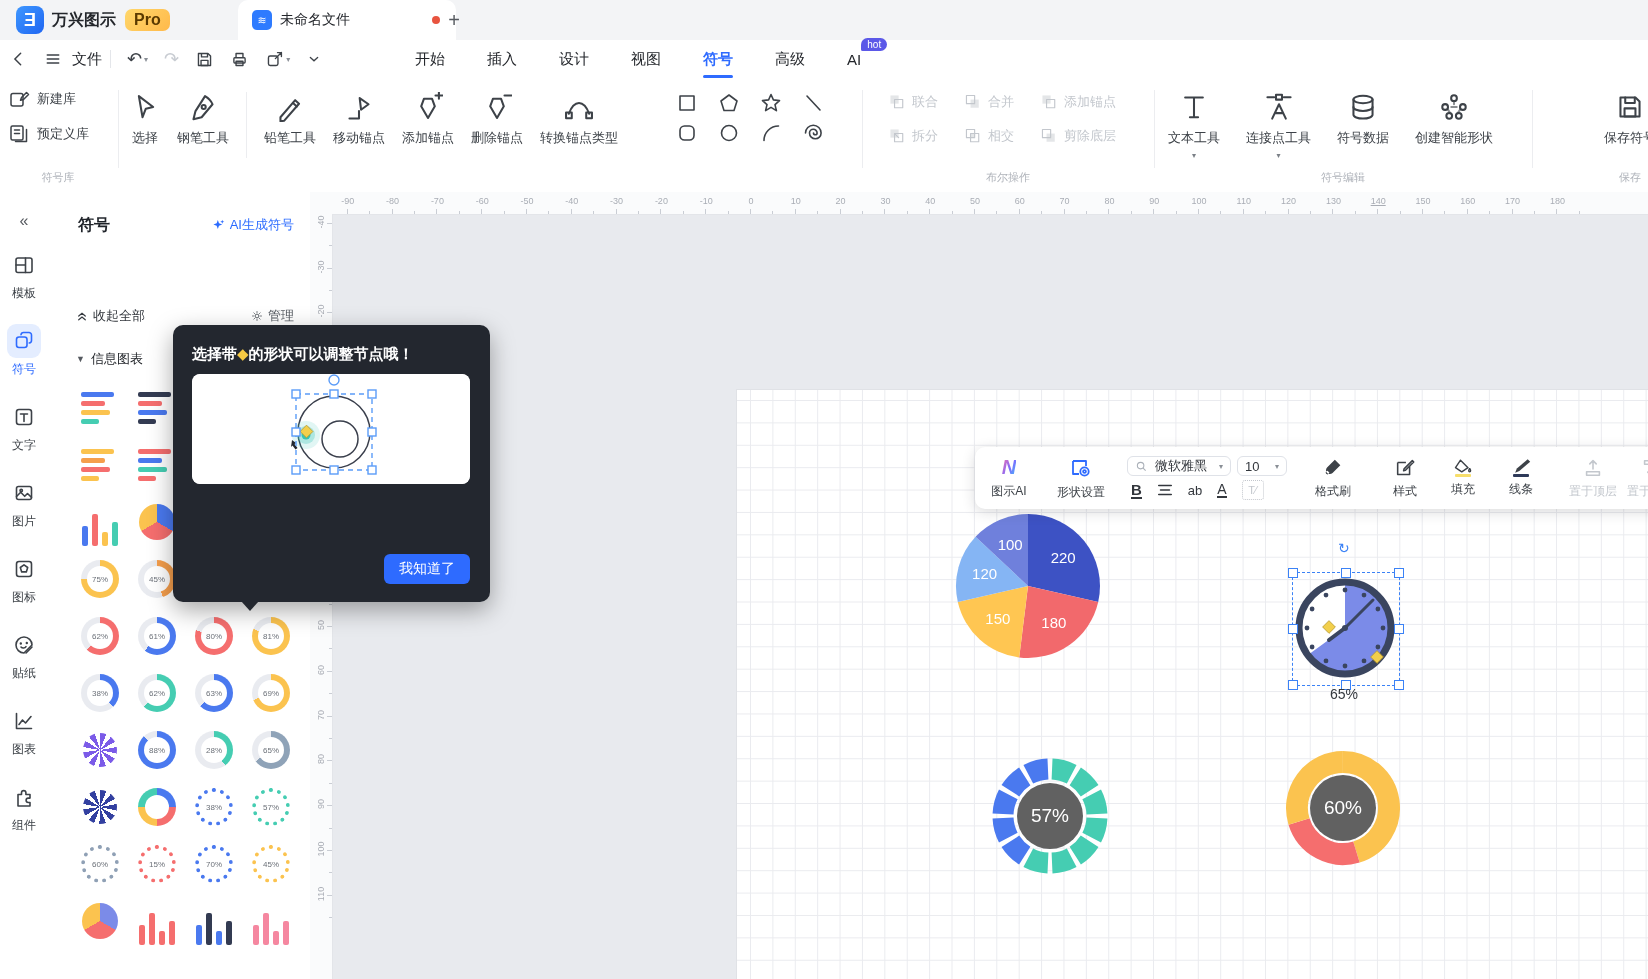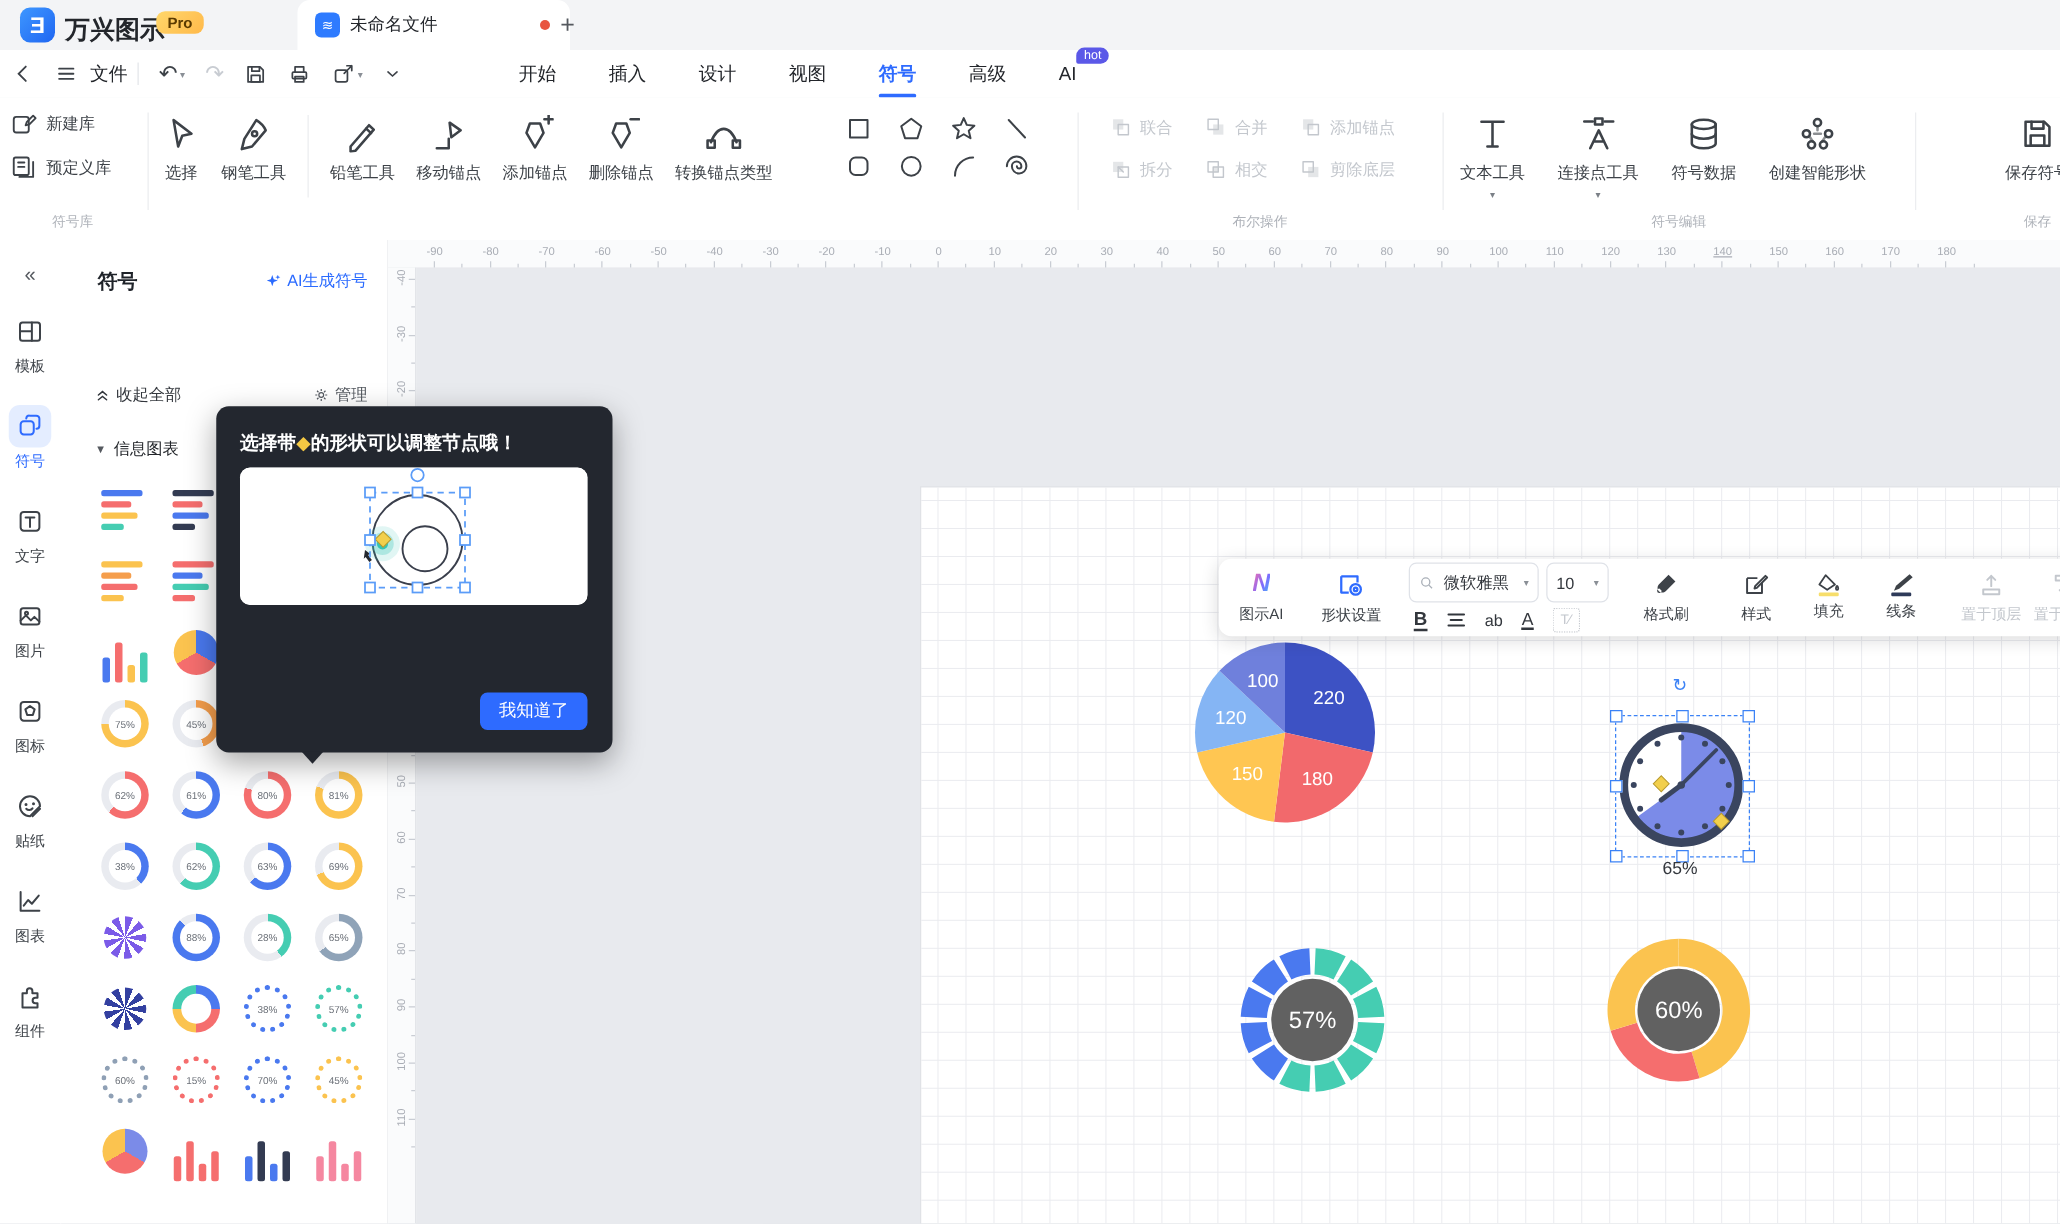--- a/index.html
+++ b/index.html
@@ -2,22 +2,22 @@
 <html><head>
 <meta charset="utf-8">
 <style>
   html,body{margin:0;padding:0;background:#d8dade;font-family:"Liberation Sans","DejaVu Sans",sans-serif;}
   #stage{position:relative;width:1648px;height:979px;background:#F3F4F6;overflow:hidden;}
   .abs{position:absolute;}
   svg{display:block;}
   
   #titlebar{left:0;top:0;width:1648px;height:40px;background:#F3F4F6;}
   #applogo{left:16px;top:6px;width:28px;height:28px;border-radius:8px;background:linear-gradient(135deg,#3E97FF,#1F66F2);color:#fff;font-weight:bold;font-size:18px;display:flex;align-items:center;justify-content:center;}
-  #appname{left:52px;top:10px;font-size:20px;color:#23262B;font-weight:bold;}
-  #probadge{left:125px;top:9px;background:linear-gradient(135deg,#FFD76B,#FFB94A);color:#5B3A00;font-size:12px;font-weight:bold;padding:2px 9px;border-radius:7px;text-align:right;}
+  #appname{left:52px;top:10px;font-size:16px;color:#23262B;font-weight:bold;}
+  #probadge{left:125px;top:9px;background:linear-gradient(135deg,#FFD76B,#FFB94A);color:#5B3A00;font-size:16px;font-weight:bold;padding:2px 9px;border-radius:7px;text-align:right;}
   #doctab{left:238px;top:0;width:218px;height:40px;background:#FFFFFF;border-radius:10px 10px 0 0;display:flex;align-items:center;padding-left:14px;box-sizing:border-box;}
   #dtabicon{width:20px;height:20px;border-radius:5px;background:#2E7BFF;color:#fff;font-size:11px;display:flex;align-items:center;justify-content:center;margin-right:8px;}
   #dtabtitle{font-size:14px;color:#23262B;}
   #dtabdot{position:absolute;right:16px;top:16px;width:8px;height:8px;border-radius:50%;background:#E8543F;}
   #newtab{left:442px;top:8px;font-size:20px;color:#55595F;width:24px;height:24px;display:flex;align-items:center;justify-content:center;}
   
   #menubar{left:0;top:40px;width:1648px;height:38px;background:#FFFFFF;display:flex;align-items:center;}
   .mico{color:#3D4248;margin:0 8px;display:flex;align-items:center;}
   .mico.dis{color:#C8CCD2;}
   .msep{width:1px;height:18px;background:#E4E6EA;margin:0 8px;}
@@ -71,21 +71,21 @@
   #btclose{position:absolute;right:12px;top:6px;font-size:15px;color:#fff;}
   #btarrow{position:absolute;left:60px;bottom:-9px;width:0;height:0;border-left:9px solid transparent;border-right:9px solid transparent;border-top:10px solid #2F7CF6;}
   
   #ftbar{left:665px;top:255px;width:710px;height:62px;background:#fff;border-radius:10px;box-shadow:0 3px 14px rgba(30,34,40,.16);display:flex;align-items:center;padding:3px 8px;box-sizing:border-box;z-index:40;gap:6px;}
   .ftcol{display:flex;flex-direction:column;align-items:center;justify-content:center;gap:4px;min-width:52px;color:#3D4248;}
   .ftcol .ftlabel{font-size:12px;white-space:nowrap;}
   .ftcol.dis{color:#C3C7CD;}
   .ftsep{width:1px;height:44px;background:#ECEDF0;margin:0 4px;}
   #ailogo{font-size:20px;font-weight:bold;font-style:italic;background:linear-gradient(120deg,#FF6FA5,#7D6BFF 55%,#37C8F5);-webkit-background-clip:text;background-clip:text;color:transparent;}
   .fontgrp{display:flex;flex-direction:column;gap:4px;justify-content:center;}
-  .fsel{height:32px;border:1px solid #DFE2E8;border-radius:6px;display:flex;align-items:center;padding:0 7px;gap:7px;font-size:13px;color:#33373D;box-sizing:border-box;}
+  .fsel{height:20px;border:1px solid #DFE2E8;border-radius:6px;display:flex;align-items:center;padding:0 7px;gap:7px;font-size:13px;color:#33373D;box-sizing:border-box;}
   .fmtrow{display:flex;align-items:center;gap:15px;padding-left:4px;}
   .fmtb{font-size:15px;font-weight:bold;color:#33373D;border-bottom:2px solid #33373D;line-height:15px;}
   .fmtab{font-size:13px;color:#33373D;}
   .fmtA{font-size:14px;color:#33373D;border-bottom:2px solid #33373D;line-height:14px;}
   .fmtT{width:20px;height:18px;border:1px dotted #C3C7CD;color:#C3C7CD;font-size:11px;display:flex;align-items:center;justify-content:center;border-radius:3px;}
   .cbar{width:16px;height:3px;border-radius:1px;}
   
   #marquee{left:982px;top:380px;width:106px;height:112px;border:1.5px dashed #3B82F6;z-index:6;}
   .hdl{position:absolute;width:8px;height:8px;background:#fff;border:1.5px solid #3B82F6;}
   #rotico{left:1028px;top:348px;color:#3B82F6;font-size:14px;z-index:7;}

